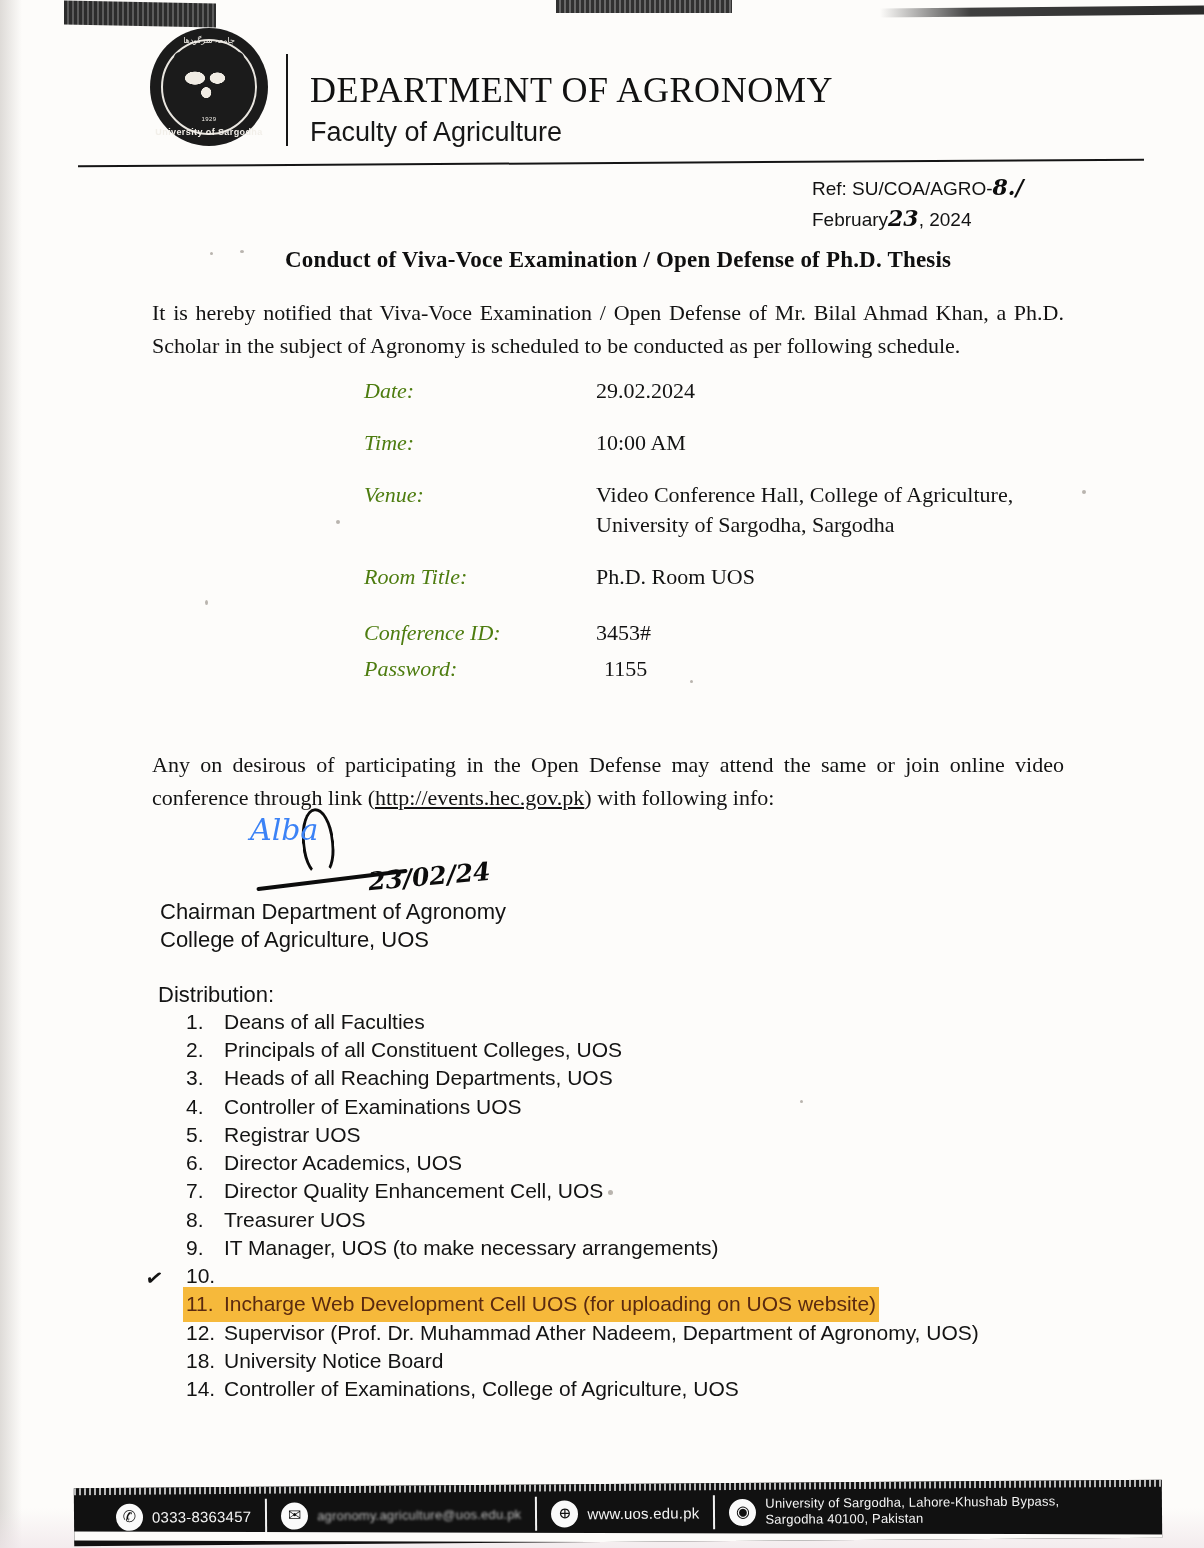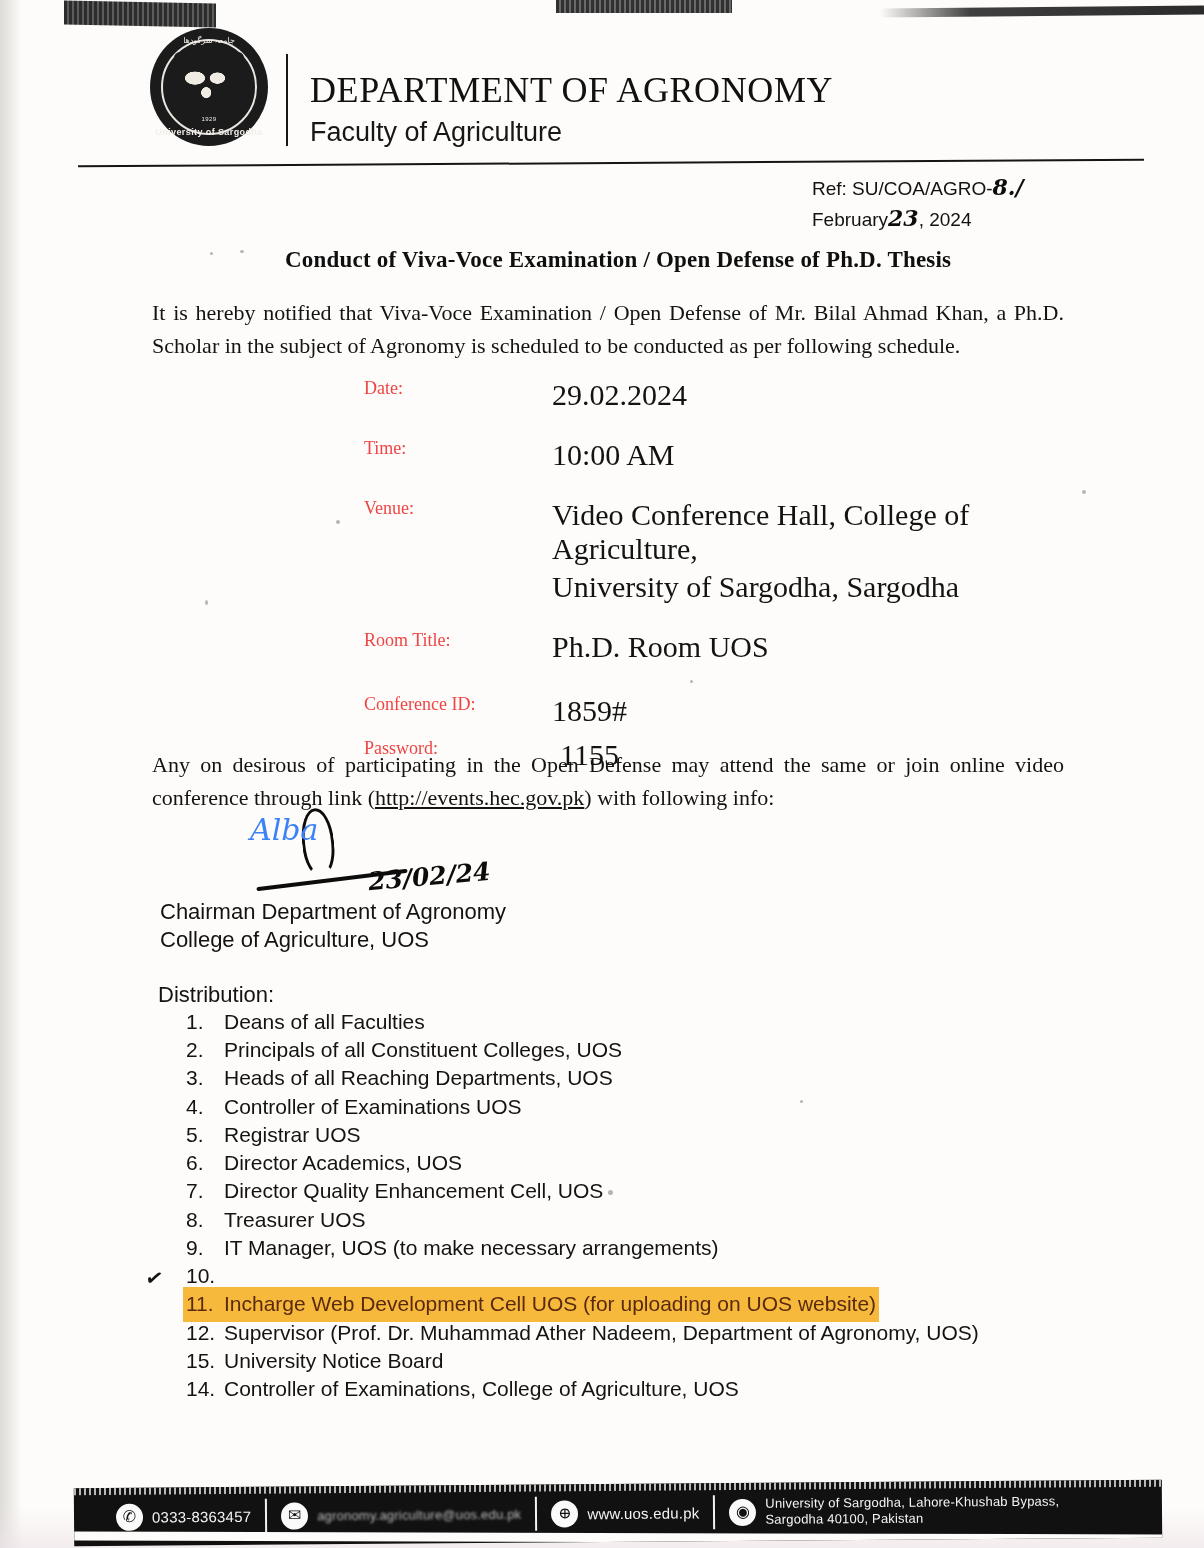--- a/index.html
+++ b/index.html
@@ -168,22 +168,22 @@
     text-decoration: underline;
   }
 
   
   .schedule {
     position: absolute;
     left: 364px; top: 378px;
     width: 740px;
   }
   .srow { display: flex; }
-  .slabel { font-size: 18px; color: #ef4444; }
-  .svalue { font-size: 30px; color: #131313; }
+  .slabel { font-size: 22px; color: #4d7c0f; font-style: italic; }
+  .svalue { font-size: 22px; color: #131313; margin-left: 44px; }
   .srow-date   { margin-bottom: 26px; }
   .srow-time   { margin-bottom: 26px; }
   .srow-venue  { margin-bottom: 4px; }
   .srow-venue2 { margin-bottom: 26px; }
   .srow-room   { margin-bottom: 30px; }
   .srow-mcu    { margin-bottom: 10px; }
   .srow-conf   { margin-bottom: 10px; }
   .w-label { width: 188px; flex: 0 0 188px; }
   .w-indent { width: 188px; flex: 0 0 188px; }
   .tight-label { width: 188px; flex: 0 0 188px; }
@@ -413,21 +413,21 @@
     <div class="srow srow-venue2">
       <div class="slabel w-indent"></div>
       <div class="svalue">University of Sargodha, Sargodha</div>
     </div>
     <div class="srow srow-room">
       <div class="slabel w-label">Room Title:</div>
       <div class="svalue">Ph.D. Room UOS</div>
     </div>
     <div class="srow srow-conf">
       <div class="slabel tight-label">Conference ID:</div>
-      <div class="svalue">1859#</div>
+      <div class="svalue">3453#</div>
     </div>
     <div class="srow srow-pass">
       <div class="slabel tight-label">Password:</div>
       <div class="svalue pw-value">1155</div>
     </div>
   </div>
 
   <div class="para para-join"><span>Any on desirous of participating in the Open Defense may attend the same or join online video conference through link (</span><span class="link">http://events.hec.gov.pk</span><span>) with following info:</span></div>
 
   <div class="sig-wrap">
@@ -485,21 +485,21 @@
       </li>
       <li class="dist-item dist-item-highlight">
         <span class="dist-num">11.</span>
         <span class="dist-text">Incharge Web Development Cell UOS (for uploading on UOS website)</span>
       </li>
       <li class="dist-item">
         <span class="dist-num">12.</span>
         <span class="dist-text">Supervisor (Prof. Dr. Muhammad Ather Nadeem, Department of Agronomy, UOS)</span>
       </li>
       <li class="dist-item">
-        <span class="dist-num">15.</span>
+        <span class="dist-num">18.</span>
         <span class="dist-text">University Notice Board</span>
       </li>
       <li class="dist-item">
         <span class="dist-num">14.</span>
         <span class="dist-text">Controller of Examinations, College of Agriculture, UOS</span>
       </li>
       <li class="tick" style="position:absolute;">✓</li>
     </ul>
 
   <div class="footer">

